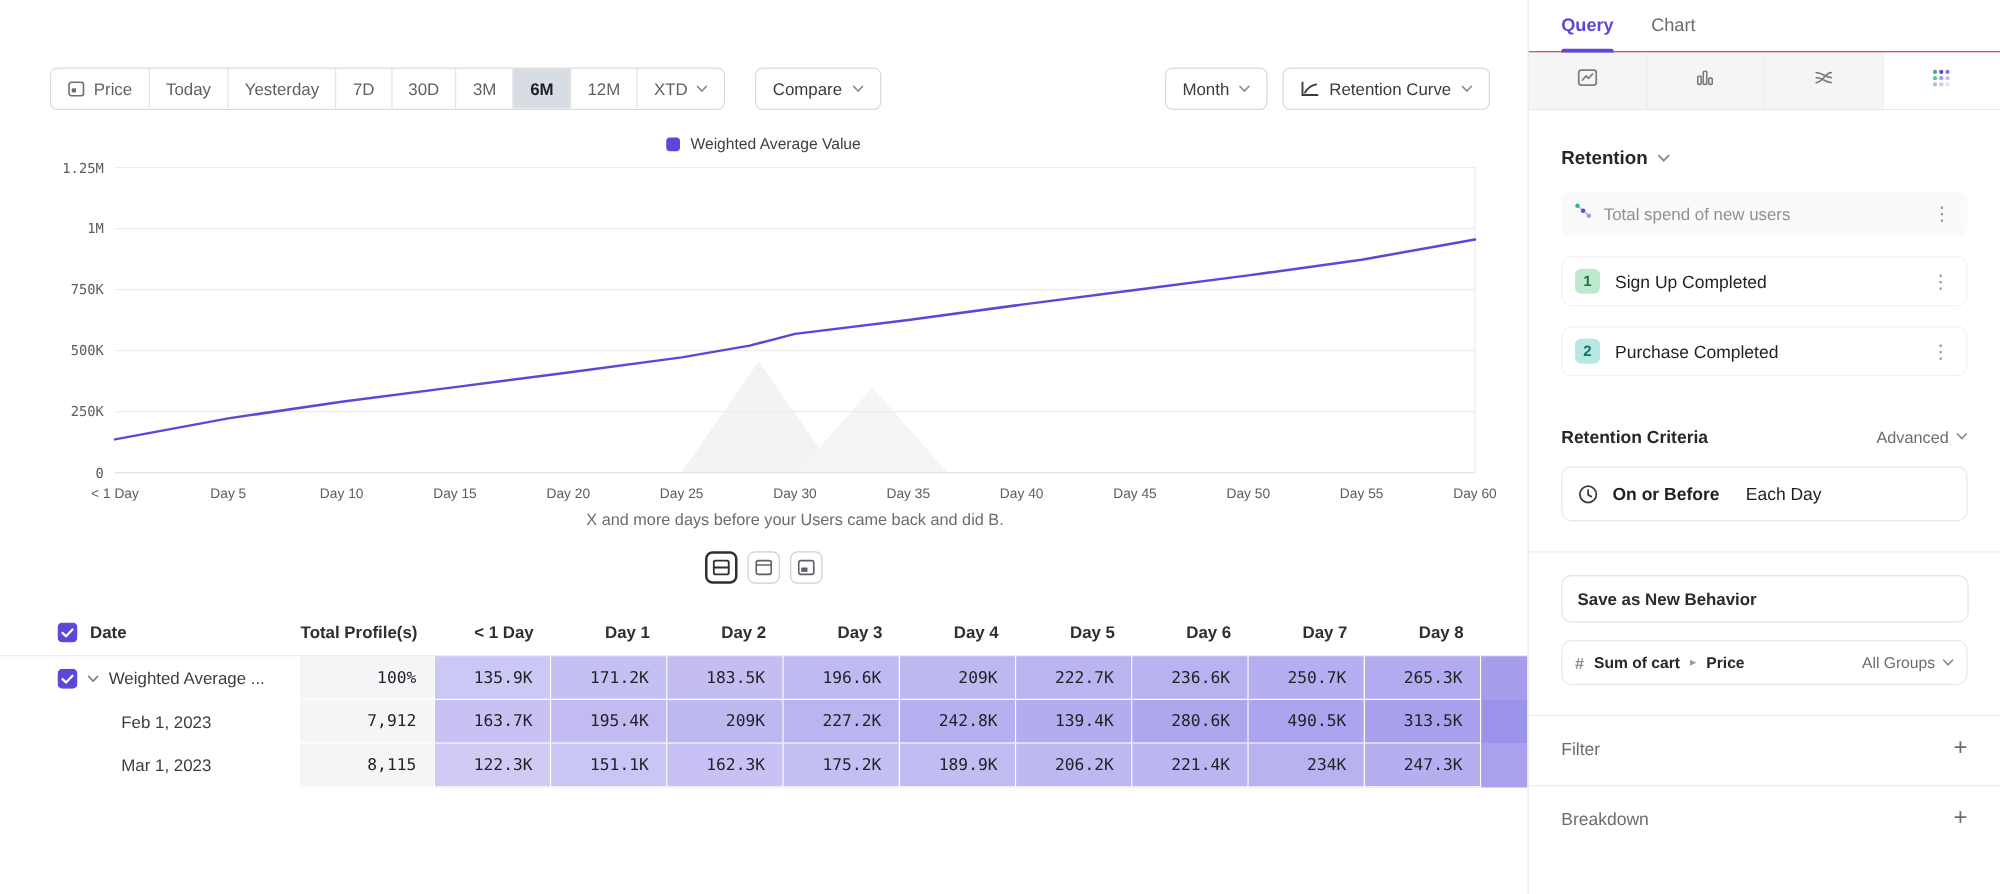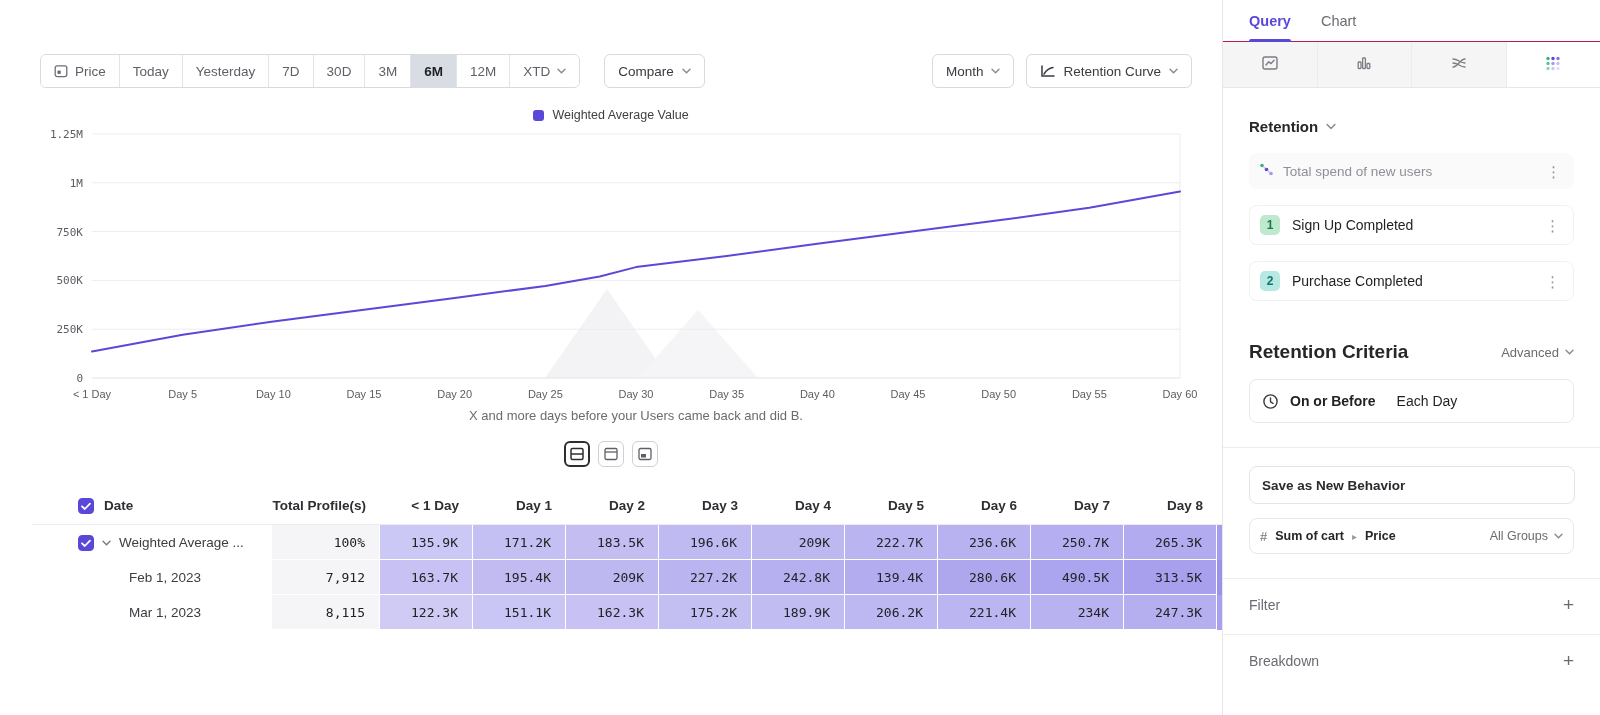--- a/index.html
+++ b/index.html
@@ -35,21 +35,21 @@
 
   .caption { margin-top:4px; margin-left:40px; width:1140px; padding-left:52px; text-align:center;
              font-size:13px; color:#6b6b72; }
 
   .toggles { margin-top:18px; display:flex; justify-content:center; gap:8px; width:1222px; }
   .toggle { width:26px; height:26px; border:1px solid #cfcfd4; border-radius:6px; background:#fff;
             display:flex; align-items:center; justify-content:center; cursor:pointer; color:#5f5f66; }
   .toggle.sel { border:2px solid #2f2f33; color:#2f2f33; }
 
   
-  #table { margin-top:20px; width:1394px; font-size:13.5px;margin-left:32px; }
+  #table { margin-top:20px; width:1394px; font-size:13.5px; }
   .tr { display:grid; grid-template-columns:240px 108px repeat(9, 93px) 1fr; align-items:stretch; }
   .tr.head { height:38px; border-bottom:1px solid #ececef; }
   .tr.body { height:35px; }
   .th, .td { display:flex; align-items:center; }
   .th.num, .td.num { justify-content:flex-end; padding-right:14px; }
   .th { font-weight:bold; color:#2e2e33; }
   .th.datecol { padding-left:46px; gap:10px; }
   .td.datecol { padding-left:46px; gap:8px; color:#3c3c42; }
   .td.datecol.indent { padding-left:97px; }
   .td.num { font-family:"DejaVu Sans Mono", monospace; font-size:13px; color:#222226;
@@ -81,21 +81,21 @@
 
   .step-row { margin:16px 26px 0; height:40px; border:1px solid #f1f1f4; border-radius:8px; display:flex;
               align-items:center; gap:12px; padding:0 10px; cursor:pointer; background:#fff; }
   .badge { width:20px; height:20px; border-radius:5px; display:flex; align-items:center; justify-content:center;
            font-size:12px; font-weight:bold; }
   .badge.b1 { background:#bfe9cf; color:#1a7a45; }
   .badge.b2 { background:#b7e8e1; color:#0f766e; }
   .step-label { flex:1; font-size:14px; color:#1f1f24; }
 
   .criteria-row { margin:40px 26px 0; display:flex; align-items:center; justify-content:space-between; }
-  .criteria-label { font-size:19px; font-weight:bold; color:#26262b; }
+  .criteria-label { font-size:14px; font-weight:bold; color:#26262b; }
   .adv { display:flex; align-items:center; gap:6px; font-size:13px; color:#6b6b72; cursor:pointer; }
 
   .condition-box { margin:16px 26px 0; height:44px; border:1px solid #e8e8ec; border-radius:8px; display:flex;
                    align-items:center; gap:11px; padding:4px 12px; cursor:pointer;text-align:right; }
   .cond-main { font-size:14px; font-weight:bold; color:#1f1f24; }
   .cond-unit { font-size:14px; color:#1f1f24; margin-left:10px; }
 
   .divider { margin-top:24px; border-top:1px solid #ededf0; }
 
   .save-behavior { display:flex; align-items:center; margin:18px 26px 0; width:326px; height:38px;

